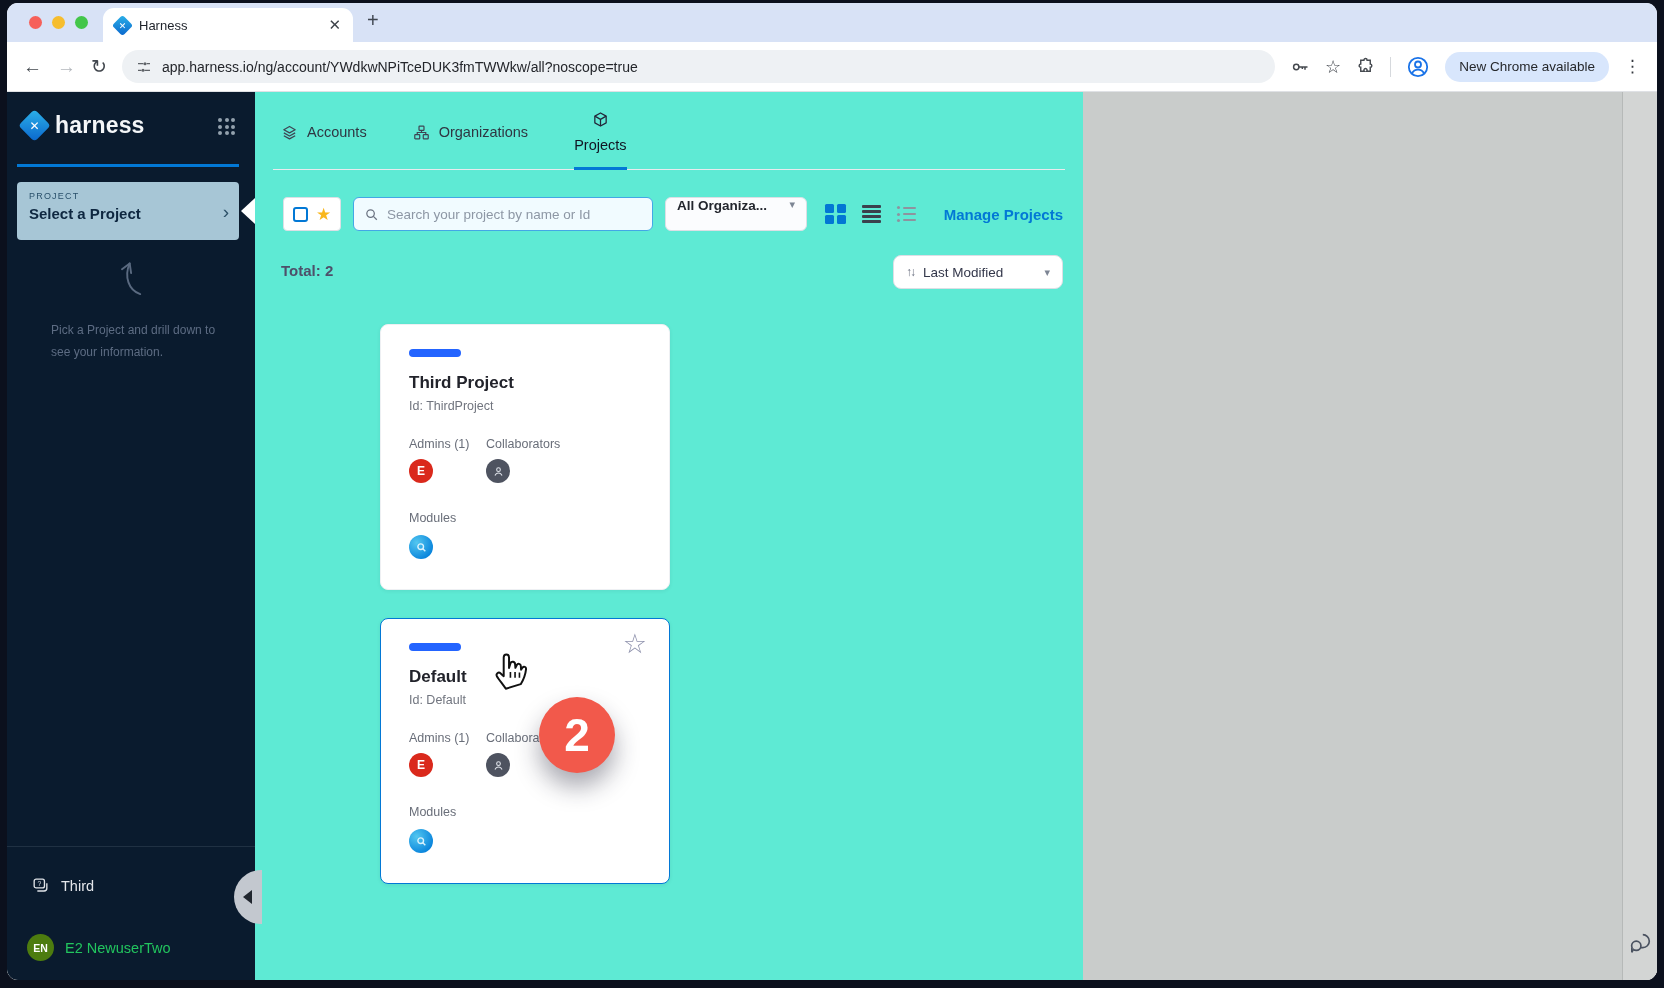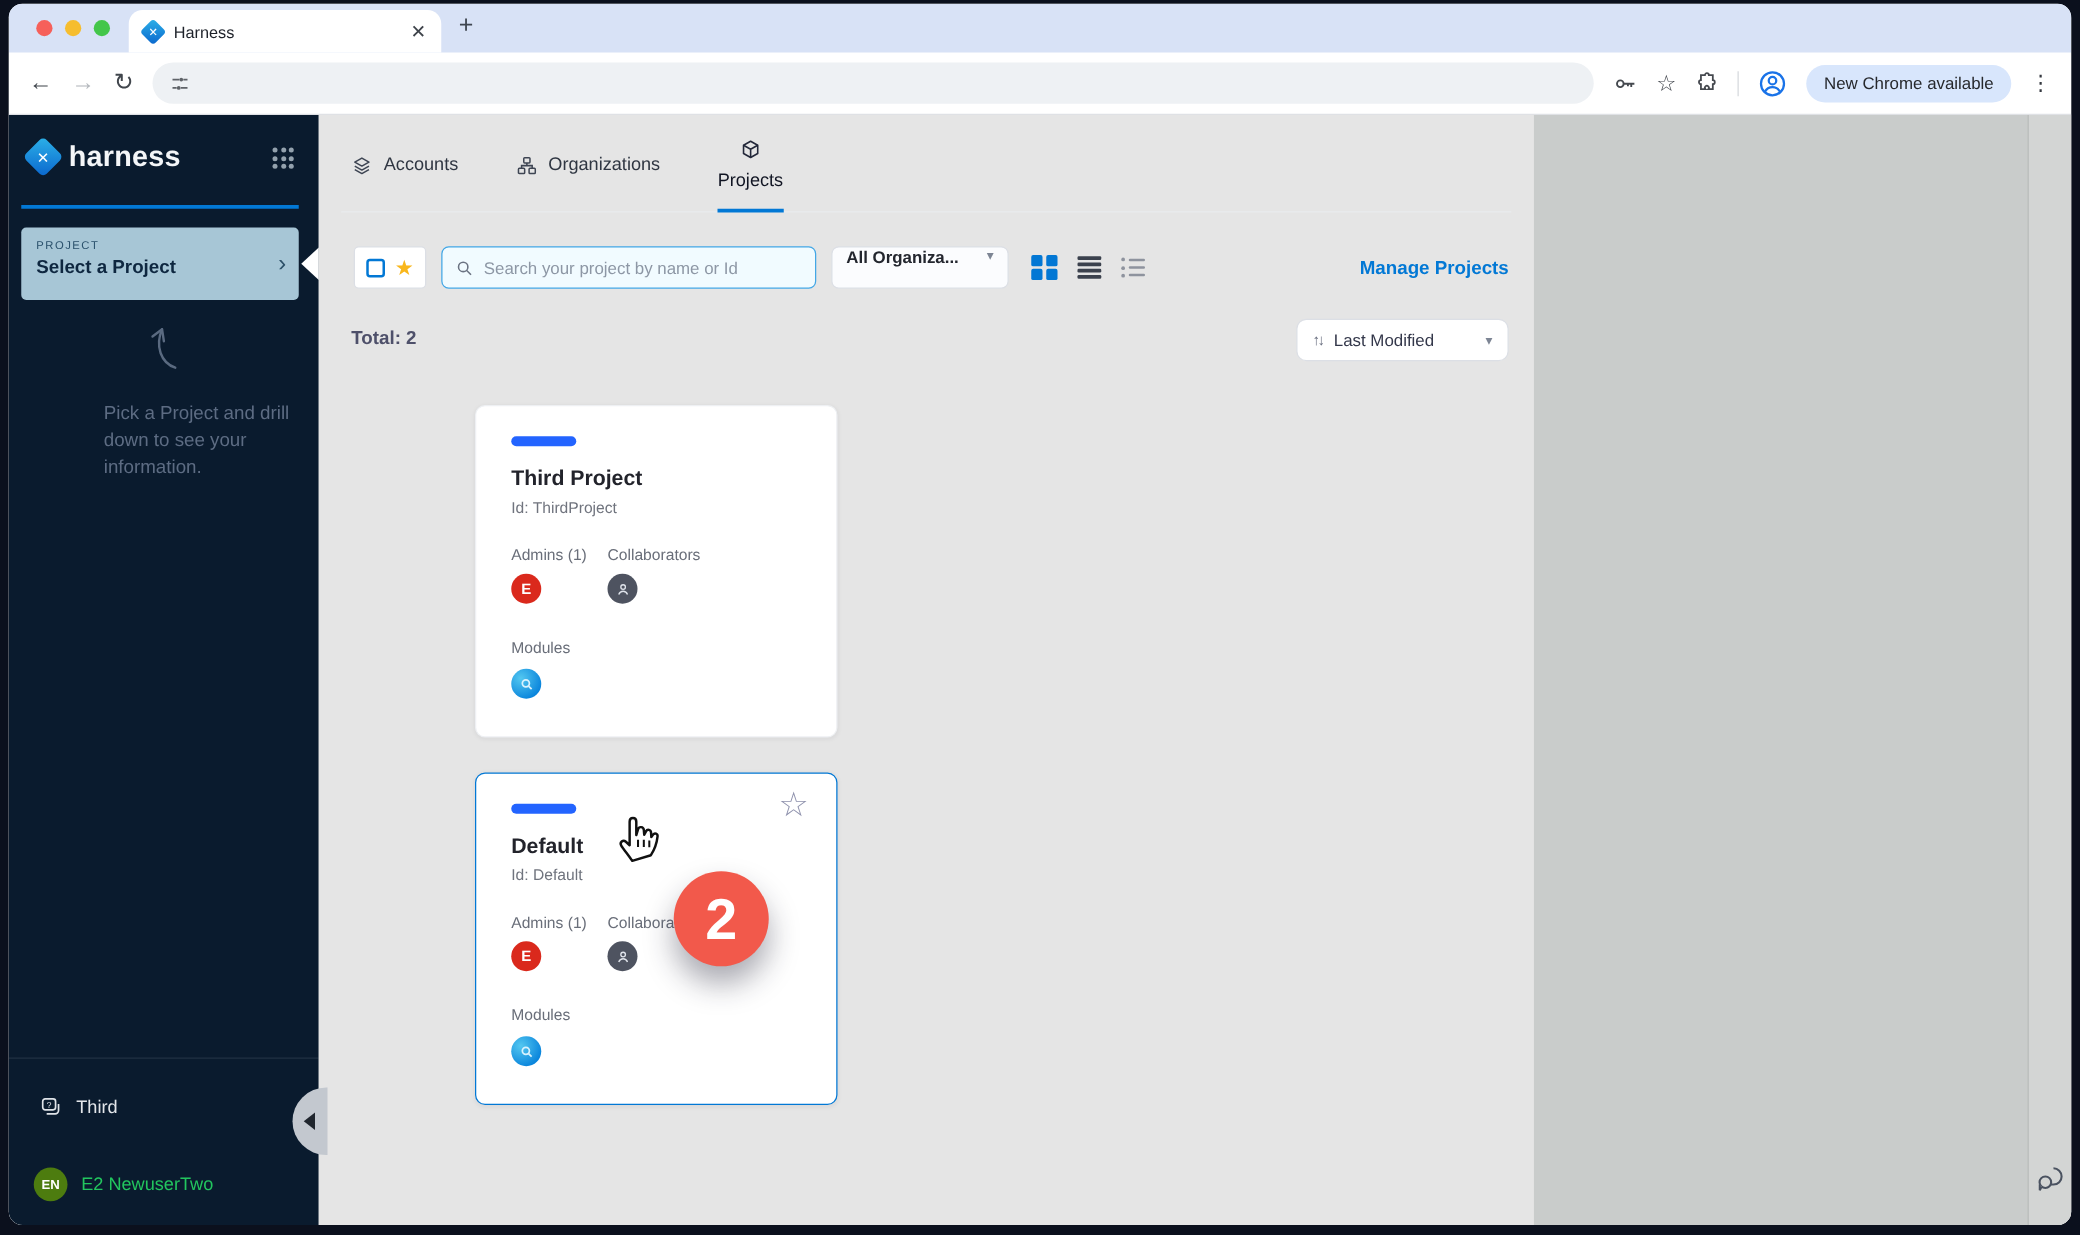--- a/index.html
+++ b/index.html
@@ -53,37 +53,37 @@
   .apps-grid i { width:4px; height:4px; border-radius:50%; background:#93a1ad; }
   .blue-divider { position:absolute; left:10px; right:16px; top:72px; height:3px; background:#0278d5; }
   .proj-card { position:absolute; left:10px; top:90px; width:222px; height:58px; background:#a7c6d6;
                border-radius:4px; padding:9px 12px; }
   .proj-label { font-size:9px; letter-spacing:1.2px; font-weight:400; color:#29506b; }
   .proj-value { font-size:15px; font-weight:600; color:#0e2740; margin-top:4px; }
   .proj-chevron { position:absolute; right:10px; top:19px; font-size:19px; color:#2c5068; }
   .notch { position:absolute; right:0; top:106px; width:0; height:0;
            border-top:13px solid transparent; border-bottom:13px solid transparent;
            border-right:14px solid #ffffff; }
-  .hint { position:absolute; left:44px; top:228px; width:168px; font-size:15px;
-          line-height:21.5px; color:#5d6c83;margin-left:32px; }
+  .hint { position:absolute; left:44px; top:228px; width:168px; font-size:12px;
+          line-height:21.5px; color:#5d6c83; }
   .sb-divider { position:absolute; left:0; right:0; top:754px; height:1px; background:rgba(151,166,180,.16); }
   .help-row { position:absolute; left:24px; top:784px; display:flex; align-items:center; gap:11px; }
   .help-label { font-size:14.5px; color:#e3e6ea; }
   .user-row { position:absolute; left:20px; top:842px; display:flex; align-items:center; gap:11px; }
   .en-avatar { width:27px; height:27px; border-radius:50%; background:#4d7c0f; color:#fff;
                font-size:10.5px; font-weight:700; display:flex; align-items:center; justify-content:center; }
   .user-name { font-size:14.5px; color:#22c55e; }
   .collapse-handle { position:absolute; left:227px; top:778px; width:28px; height:54px;
                border-radius:54px 0 0 54px; background:#c3c8cf; z-index:6; }
   .collapse-handle i { position:absolute; left:9px; top:20px; width:0; height:0;
                border-top:7px solid transparent; border-bottom:7px solid transparent;
                border-right:9px solid #20262e; }
 
   
-  .main { width:972px; flex:0 0 auto; position:relative; background:#e5e5e5; }
+  .main { width:828px; flex:0 0 auto; position:relative; background:#5eead4; }
   .header { position:absolute; left:18px; right:18px; top:0; height:78px; border-bottom:1px solid #e9ebee; }
   .tabs { position:absolute; left:8px; bottom:-1px; display:flex; gap:46px; }
   .tab-item { display:flex; align-items:center; gap:9px; padding-bottom:14px;
               border-bottom:3px solid transparent; font-size:14.5px; color:#2f3642; font-weight:500; }
   .tab-item.active { border-bottom-color:#0278d5; color:#101422; font-weight:400;flex-direction:column; }
   .filterbar { position:absolute; left:28px; right:20px; top:104px; height:36px;
                display:flex; align-items:center; gap:12px; }
   .favbox { width:58px; height:34px; border:1px solid #dcdfe5; border-radius:4px; background:#fff;
             display:flex; align-items:center; justify-content:center; gap:8px; }
   .checkbox { width:15px; height:15px; border:2px solid #0278d5; border-radius:3px; background:#fff; }
@@ -168,20 +168,21 @@
     <span class="navbtn disabled">→</span>
     <span class="navbtn">↻</span>
     <div class="urlbar">
       <svg width="16" height="16" viewBox="0 0 24 24">
           <g stroke="#5f6368" stroke-width="2" fill="none">
             <path d="M3 7h8M16 7h5M3 17h5M13 17h8"></path>
           </g>
           <circle cx="13.5" cy="7" r="2.3" fill="#5f6368"></circle>
           <circle cx="10.5" cy="17" r="2.3" fill="#5f6368"></circle>
         </svg>
+      <span class="url-text">app.harness.io/ng/account/YWdkwNPiTceDUK3fmTWWkw/all?noscope=true</span>
     </div>
     <svg width="20" height="20" viewBox="0 0 24 24">
         <g fill="none" stroke="#45494f" stroke-width="1.8">
           <circle cx="7.5" cy="12" r="3.2"></circle>
           <path d="M10.7 12H21M18 12v3.2M14.8 12v2.4"></path>
         </g>
       </svg>
     <span class="star-glyph">☆</span>
     <svg width="19" height="19" viewBox="0 0 24 24">
         <path d="M10 4a2 2 0 1 1 4 0h4v5a2 2 0 1 1 0 4v5h-4.5a2 2 0 1 0-3 0H6v-5a2 2 0 1 1 0-4V4z" fill="none" stroke="#45494f" stroke-width="1.8"></path>

